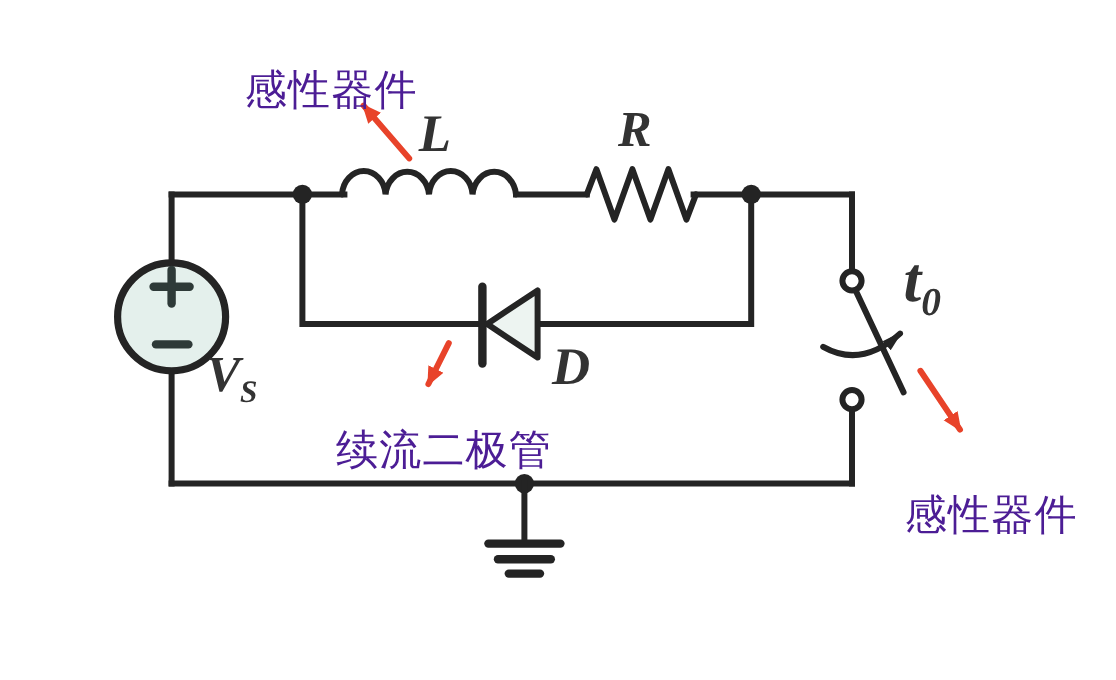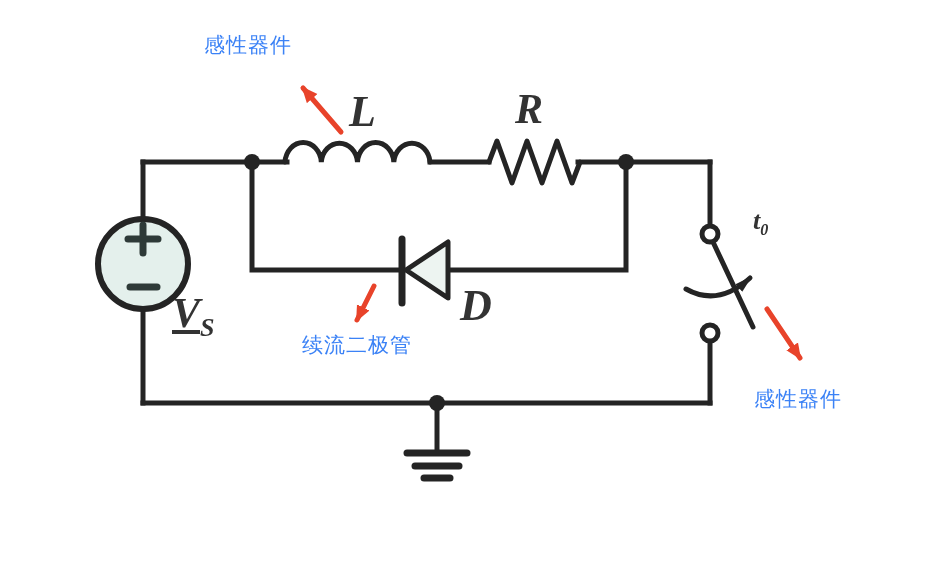--- a/index.html
+++ b/index.html
@@ -32,27 +32,28 @@
     white-space:nowrap;
   }
   .clabel .sub{
     font-size:0.62em;
     vertical-align:-0.35em;
     font-weight:700;
   }
   
   .ann{
     position:absolute;
-    color:#3b82f6;
-    font-size:21px;
+    color:#4c1d95;
+    font-size:35px;
     line-height:1;
     letter-spacing:1px;
     font-weight:500;
     filter:blur(0.3px);
     white-space:nowrap;
+    margin-top:24px;
   }
 </style>
 </head>
 <body>
 
 <div class="stage">
 
   <svg class="circuit-svg" width="930" height="567" viewBox="0 0 930 567">
     <defs>
       <marker id="mRed" markerUnits="userSpaceOnUse" markerWidth="20" markerHeight="18" refX="14" refY="8" orient="auto">
@@ -128,27 +129,27 @@
     <path class="red-stroke" d="M374,286 L357,320" marker-end="url(#mRed)"></path>
     <path class="red-stroke" d="M767,309 L800,358" marker-end="url(#mRed)"></path>
   </svg>
 
   <div class="clabel" style="left:349px;top:90px;font-size:44px;">L</div>
 
   <div class="clabel" style="left:515px;top:88px;font-size:42px;">R</div>
 
   <div class="clabel" style="left:460px;top:284px;font-size:44px;">D</div>
 
-  <div class="clabel" style="left:172px;top:292px;font-size:42px;text-decoration:underline;">
+  <div class="clabel" style="left:172px;top:292px;font-size:42px;">
     <span>V</span><span class="sub">S</span>
   </div>
 
-  <div class="clabel" style="left:753px;top:208px;font-size:26px;">
+  <div class="clabel" style="left:753px;top:208px;font-size:53px;">
     <span>t</span><span class="sub">0</span>
   </div>
 
   <div class="ann" style="left:204px;top:34px;">感性器件</div>
 
-  <div class="ann" style="left:302px;top:334px;">续流二极管</div>
+  <div class="ann" style="left:280px;top:334px;">续流二极管</div>
 
   <div class="ann" style="left:754px;top:388px;">感性器件</div>
 
 </div>
 
 </body></html>

